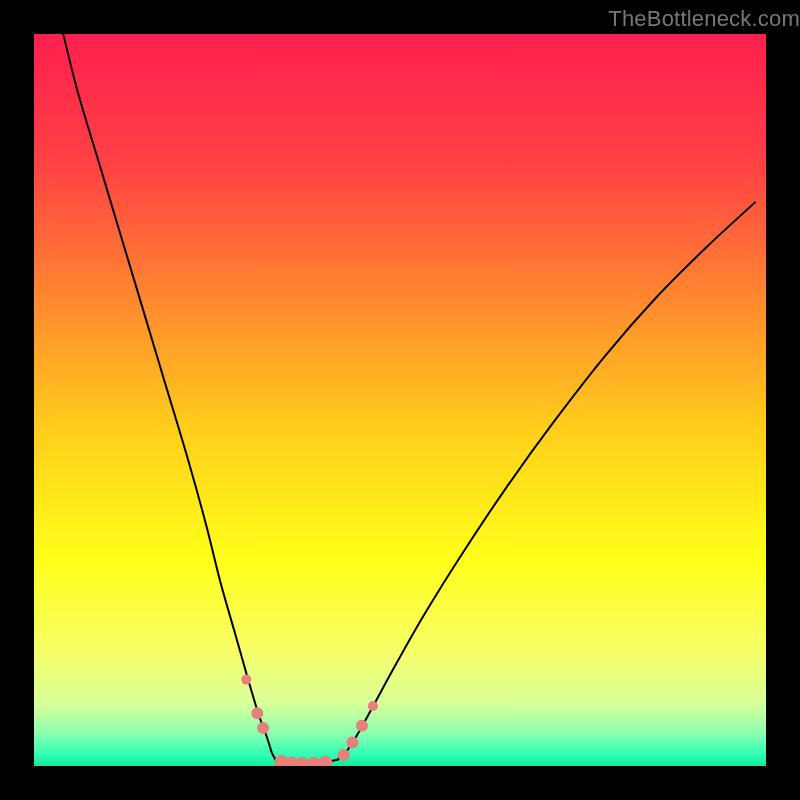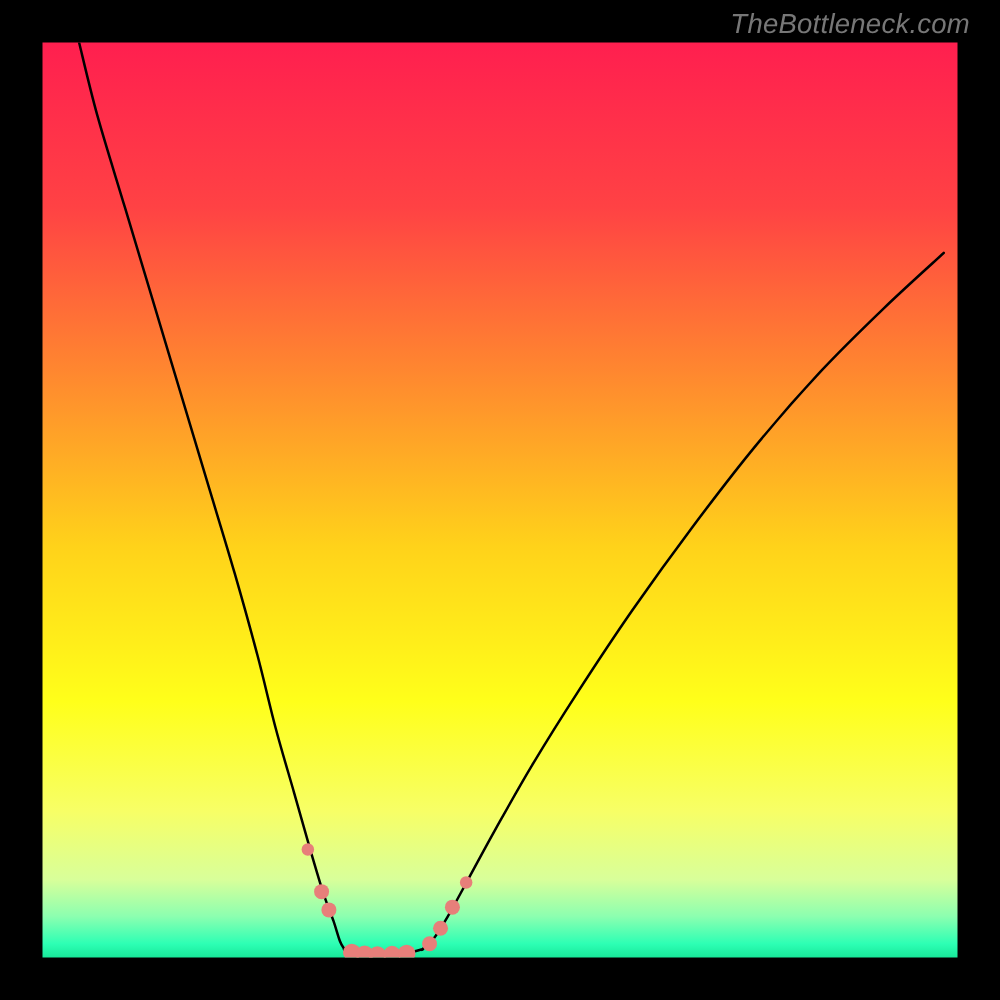--- a/index.html
+++ b/index.html
@@ -13,28 +13,27 @@
   }
   .stage {
     position: relative;
     width: 800px;
     height: 800px;
     background: #000;
   }
   .watermark {
     position: absolute;
     top: 6px;
-    right: 24px;
+    right: 0;
     color: #777;
     font-size: 22px;
     font-weight: 500;
     letter-spacing: 0.2px;
     z-index: 10;
     user-select: none;
-    font-style: italic;
   }
   svg {
     position: absolute;
     left: 0;
     top: 0;
   }
 </style>
 </head>
 <body>
 

